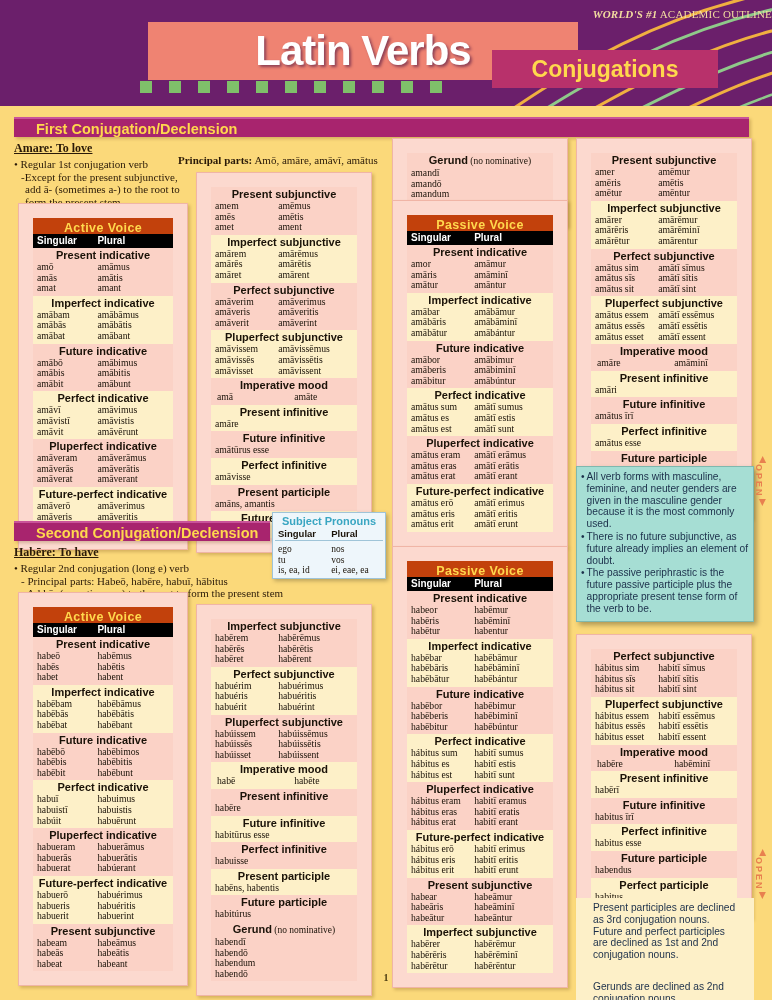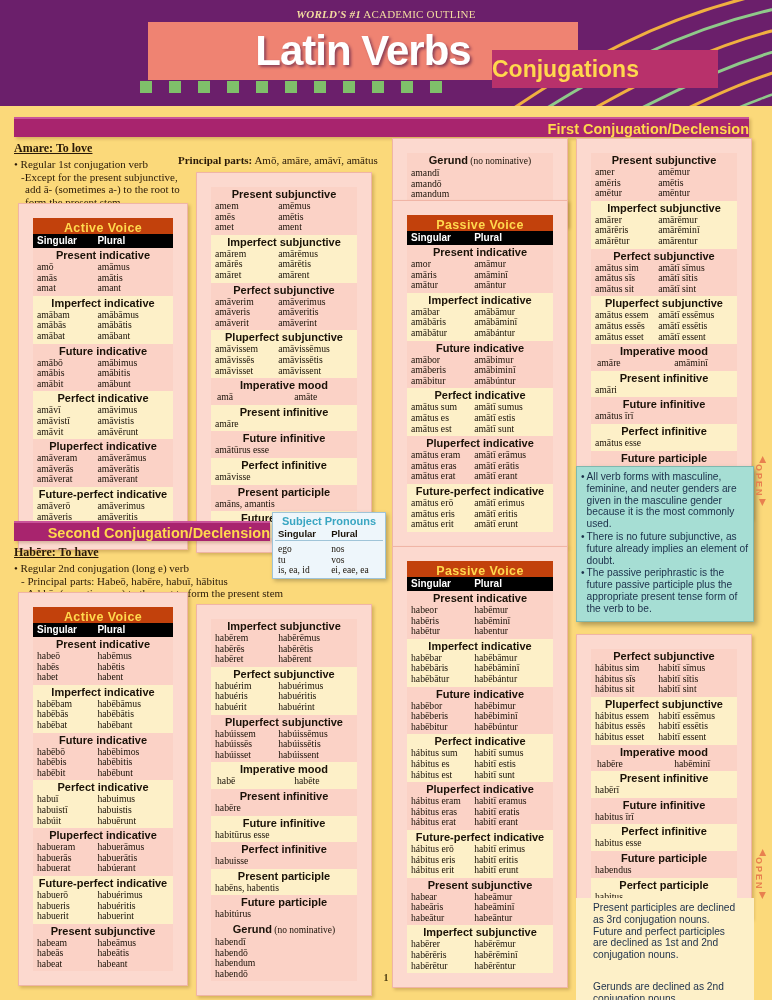--- a/index.html
+++ b/index.html
@@ -13,30 +13,30 @@
   #banner .swoosh{position:absolute;right:-40px;top:-30px;width:420px;height:190px;}
   #logo-wrap{position:absolute;left:17px;top:8px;width:118px;}
   #bc-text{font-family:"Liberation Serif",serif;font-size:9px;color:#f2e4b8;font-weight:bold;letter-spacing:.1px;}
   #logo-box{margin-top:2px;width:112px;border:2px solid #c0352a;background:#8bd3f0;position:relative;height:55px;}
   #logo-box .qs{font-family:"Liberation Serif",serif;font-style:italic;font-weight:bold;color:#ffe800;
     font-size:21px;text-align:center;line-height:25px;text-shadow:1.5px 1.5px 0 #c0352a,-0.5px -0.5px 0 #c0352a;}
   #acad-box{margin-top:2px;width:112px;border:2px solid #c0352a;background:#fbd97a;text-align:center;}
   #acad-box span{font-family:"Liberation Sans",sans-serif;font-weight:bold;font-size:15px;color:#c0352a;letter-spacing:.5px;}
   #sq-row{position:absolute;left:140px;top:81px;display:flex;gap:17px;}
   #sq-row i{display:block;width:12px;height:12px;background:#7fbf6a;}
-  #world-line{position:absolute;left:0;top:8px;width:772px;text-align:center;font-size:11px;color:#f3dca0;letter-spacing:.2px;}
+  #world-line{position:absolute;left:0;top:8px;width:772px;text-align:right;font-size:11px;color:#f3dca0;letter-spacing:.2px;}
   #world-line b{font-style:italic;}
   #title-box{position:absolute;left:148px;top:22px;width:430px;height:58px;background:#ef8372;}
   #title-box span{display:block;font-family:"Liberation Sans",sans-serif;font-weight:bold;font-size:42px;line-height:58px;
     color:#fff;text-align:center;letter-spacing:-1px;text-shadow:2px 2px 3px rgba(60,10,60,.55);}
   #subtitle-box{position:absolute;left:492px;top:50px;width:226px;height:38px;background:#b8316b;}
   #subtitle-box span{display:block;font-family:"Liberation Sans",sans-serif;font-weight:bold;font-size:23px;line-height:38px;
-    color:#ffd84d;}
+    color:#ffd84d;text-align:center;}
   
-  .sec-bar{position:absolute;height:20px;background:#a8246e;border-top:2px solid #c9539a;text-align:right;}
+  .sec-bar{position:absolute;height:20px;background:#a8246e;border-top:2px solid #c9539a;}
   .sec-bar span{display:block;font-family:"Liberation Sans",sans-serif;font-weight:bold;font-size:14.5px;
     line-height:20px;color:#ffd84d;padding-left:22px;}
   
   .verb-head{position:absolute;font-family:"Liberation Serif",serif;}
   .verb-title{font-weight:bold;font-size:12px;color:#2a1a08;text-decoration:underline;}
   .bullet{font-size:11px;color:#2a1a08;line-height:12.6px;}
   .pp{position:absolute;font-size:11px;color:#2a1a08;}
   .pp b{font-weight:bold;}
   
   .tbl{position:absolute;background:#fcd9cf;border:1px solid #f0b5a6;padding:14px;}

